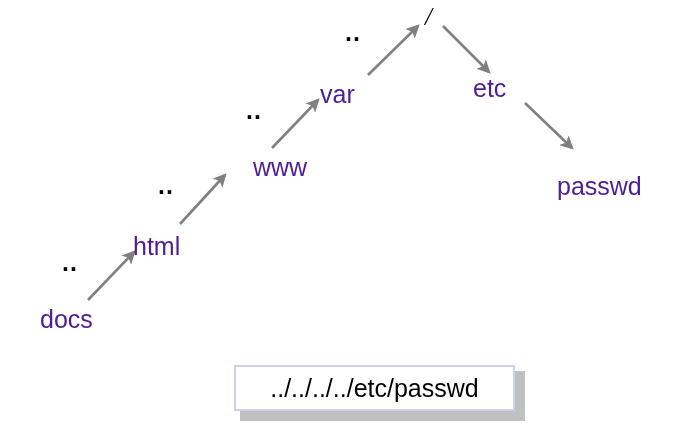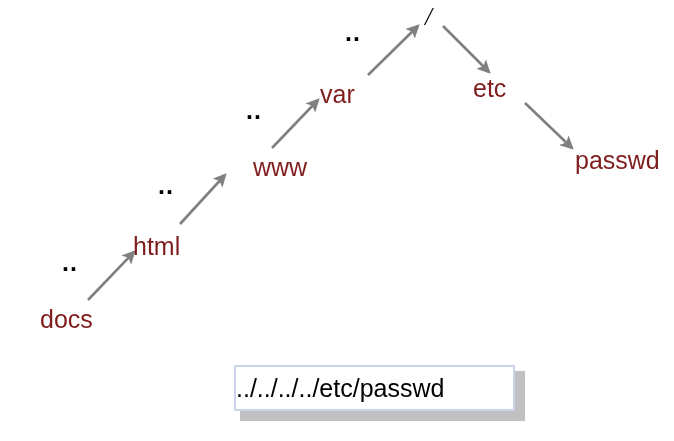--- a/index.html
+++ b/index.html
@@ -20,21 +20,21 @@
     left: 0;
     top: 0;
     width: 674px;
     height: 441px;
   }
   .node-label {
     position: absolute;
     font-family: "Liberation Sans", sans-serif;
     font-size: 25px;
     line-height: 1;
-    color: #7f1d1d;
+    color: #4c1d95;
     white-space: nowrap;
   }
   .dots-label {
     position: absolute;
     font-family: "Liberation Sans", sans-serif;
     font-size: 25px;
     font-weight: bold;
     line-height: 1;
     color: #000000;
     white-space: nowrap;
@@ -60,20 +60,21 @@
     position: absolute;
     left: 234px;
     top: 365px;
     width: 281px;
     height: 46px;
     background: #ffffff;
     border: 2px solid #ccd2e8;
     box-sizing: border-box;
     display: flex;
     align-items: center;
+    justify-content: center;
   }
   #path-box-text {
     font-family: "Liberation Sans", sans-serif;
     font-size: 25px;
     color: #000000;
     white-space: nowrap;
   }
 </style>
 </head>
 <body>
@@ -93,21 +94,21 @@
       <line x1="525" y1="103" x2="572" y2="148" stroke="#808080" stroke-width="2.6" marker-end="url(#arrowhead)"></line>
     </g>
 </svg>
 
 <div class="node-label" style="left:40px; top:307px;">docs</div>
 <div class="node-label" style="left:133px; top:234px;text-align:center;">html</div>
 <div class="node-label" style="left:211px; top:155px;margin-left:42px;">www</div>
 <div class="node-label" style="left:320px; top:82px;">var</div>
 <div class="root-label" style="left:425px; top:4px;">/</div>
 <div class="node-label" style="left:473px; top:76px;">etc</div>
-<div class="node-label" style="left:557px; top:148px;margin-left:18px;">passwd</div>
+<div class="node-label" style="left:557px; top:174px;">passwd</div>
 
 <div class="dots-label" style="left:62px;  top:250px;">..</div>
 <div class="dots-label" style="left:158px; top:173px;">..</div>
 <div class="dots-label" style="left:246px; top:98px;">..</div>
 <div class="dots-label" style="left:345px; top:20px;">..</div>
 
 <div id="path-box-shadow"></div>
 <div id="path-box">
   <span id="path-box-text">../../../../etc/passwd</span>
 </div>

